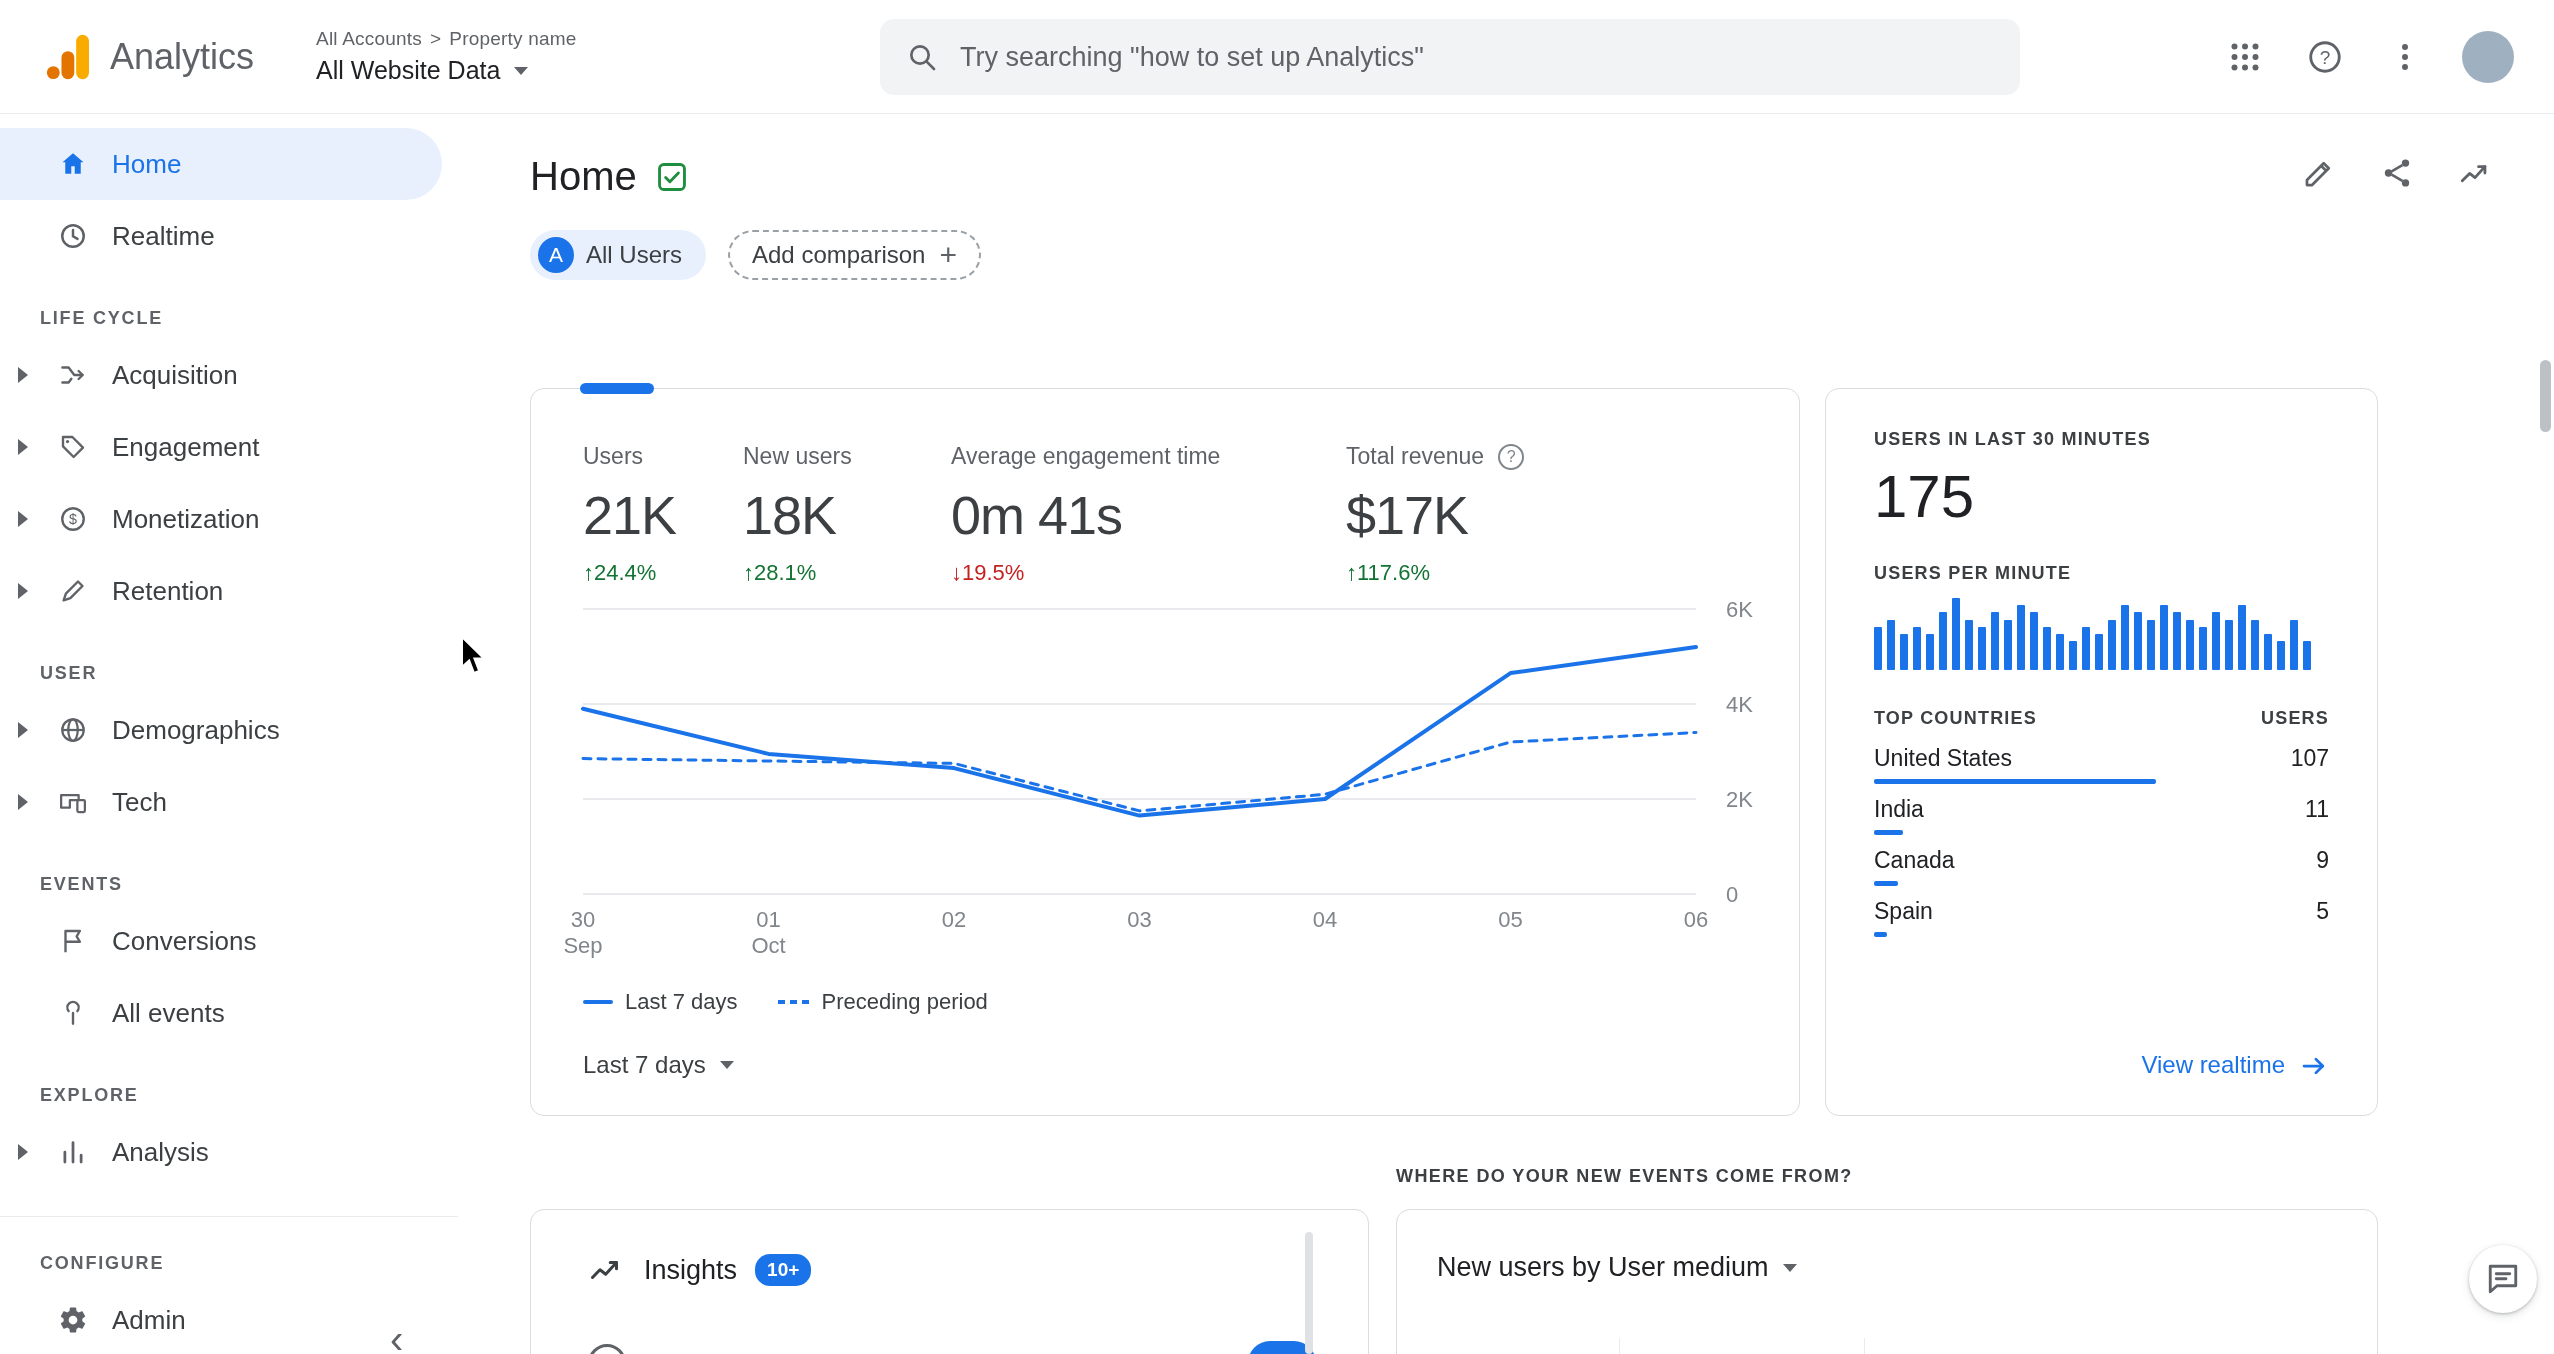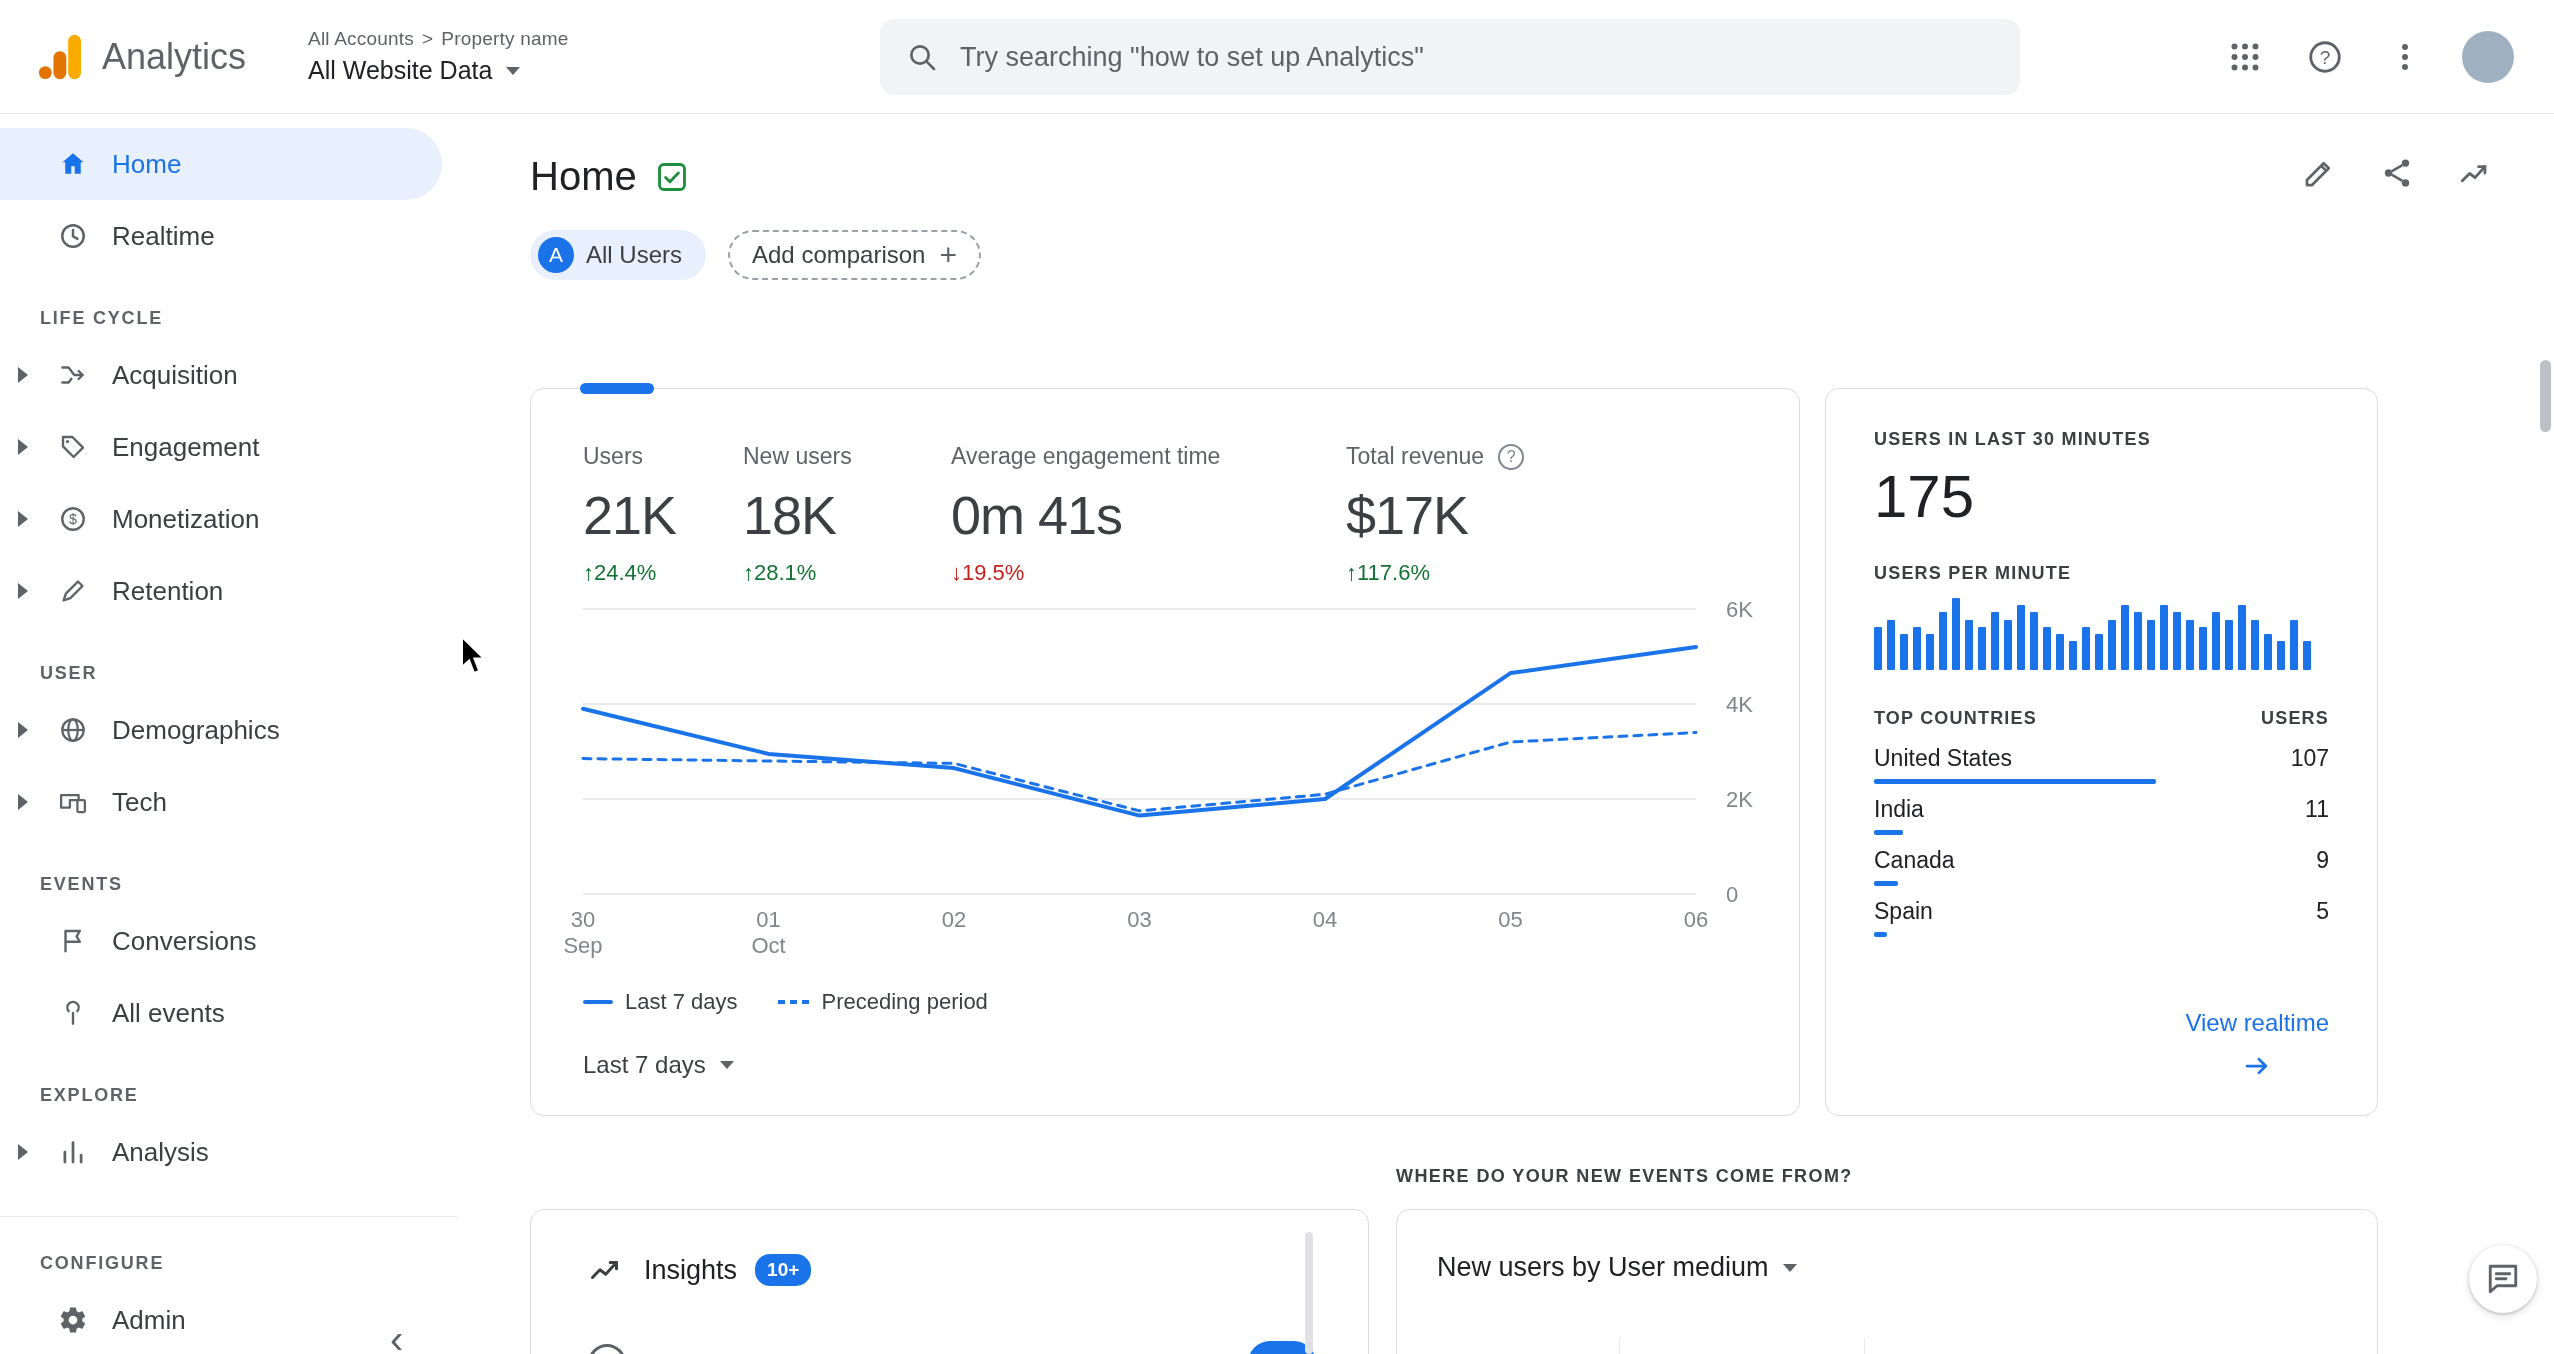--- a/index.html
+++ b/index.html
@@ -7,21 +7,21 @@
   body {
     width:2554px; height:1354px; position:relative;
     background:#fff; color:#3c4043;
     font-family:"Liberation Sans", sans-serif;
   }
   svg { display:block; }
 
   
   .topbar { position:absolute; top:0; left:0; right:0; height:114px;
     display:flex; align-items:center; background:#fff; border-bottom:1px solid #e8eaed; z-index:5; }
-  .logo-area { display:flex; align-items:center; padding-left:32px; cursor:pointer;justify-content:center; }
+  .logo-area { display:flex; align-items:center; padding-left:40px; cursor:pointer;justify-content:center; }
   .logo-mark { width:56px; height:56px; }
   .product-name { font-size:36px; color:#5f6368; margin-left:14px; font-weight:400; }
   .context { margin-left:62px; display:flex; flex-direction:column; justify-content:center; }
   .breadcrumb { font-size:19px; color:#5f6368; letter-spacing:.2px; }
   .breadcrumb .sep { margin:0 8px; }
   .property-selector { display:flex; align-items:center; margin-top:6px; font-size:25px; color:#202124; cursor:pointer; }
   .caret-down { width:0; height:0; border-left:7px solid transparent; border-right:7px solid transparent;
     border-top:8px solid #5f6368; margin-left:14px; }
   .search { position:absolute; left:880px; top:19px; width:1140px; height:76px;
     background:#f1f3f4; border-radius:14px; display:flex; align-items:center; padding:0 26px; }
@@ -98,22 +98,22 @@
   .rt-sub { margin-top:32px; }
   .sparkline { margin-top:14px; height:72px; display:flex; align-items:flex-end; }
   .spark-bar { width:8px; margin-right:5px; background:#1a73e8; border-radius:1px; flex:none; }
   .countries-header { margin-top:38px; display:flex; justify-content:space-between;gap:28px; }
   .countries { margin-top:16px; }
   .country-row { margin-bottom:12px; }
   .country-line { display:flex; justify-content:space-between; align-items:baseline; height:30px; }
   .country-name { font-size:23px; color:#202124; }
   .country-users { font-size:23px; color:#202124; }
   .country-bar { height:5px; background:#1a73e8; border-radius:2px; margin-top:4px; }
-  .view-realtime { position:absolute; right:48px; bottom:34px; display:flex; align-items:center; gap:14px;
-    color:#1a73e8; font-size:24px; font-weight:500; cursor:pointer;flex-direction:column; }
+  .view-realtime { position:absolute; right:48px; bottom:34px; display:flex; align-items:flex-start; gap:14px;
+    color:#1a73e8; font-size:24px; font-weight:500; cursor:pointer; }
 
   
   .section-heading { position:absolute; left:938px; top:1052px; font-size:18px; font-weight:600;
     letter-spacing:1.4px; color:#3c4043; }
   .card-insights { left:72px; top:1095px; width:839px; height:340px; overflow:hidden; }
   .insights-header { display:flex; align-items:center; padding:42px 0 0 57px; }
   .insights-title { font-size:27px; color:#202124; margin-left:20px; }
   .insights-badge { margin-left:18px; background:#1a73e8; color:#fff; font-size:19px; font-weight:600;
     border-radius:15px; padding:5px 12px; }
   .insight-item-icon { position:absolute; left:57px; top:134px; width:38px; height:38px;

